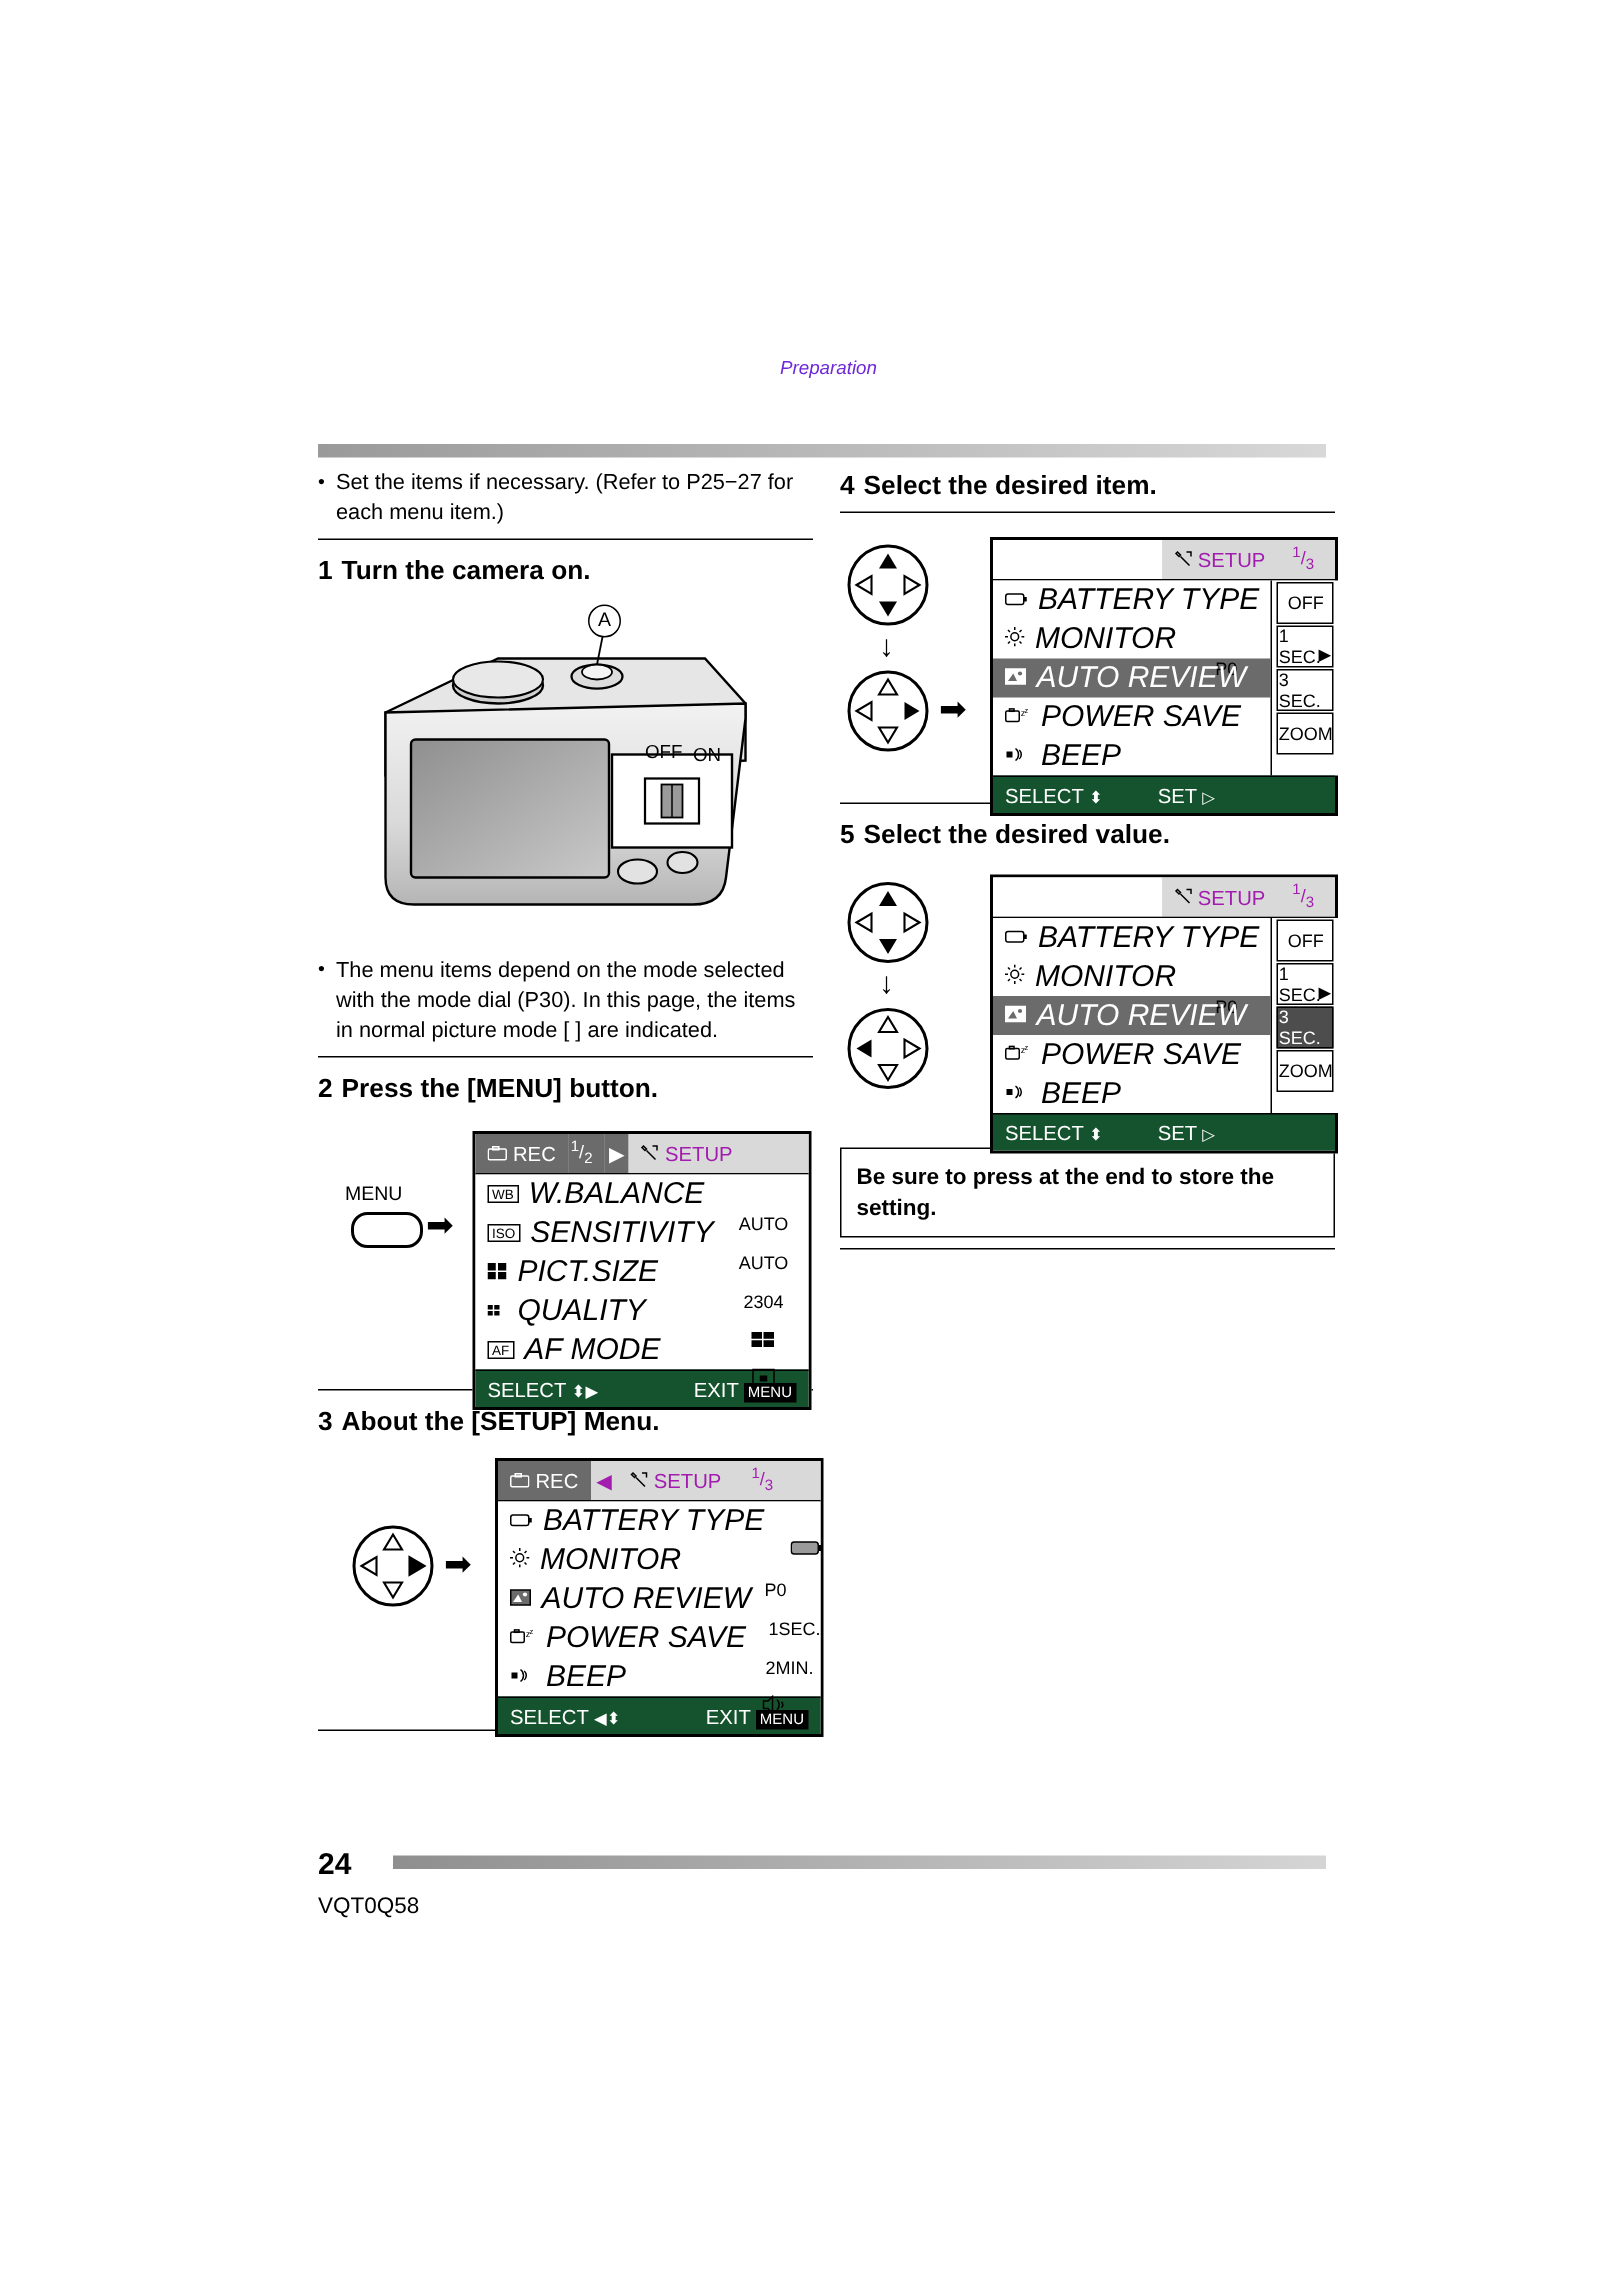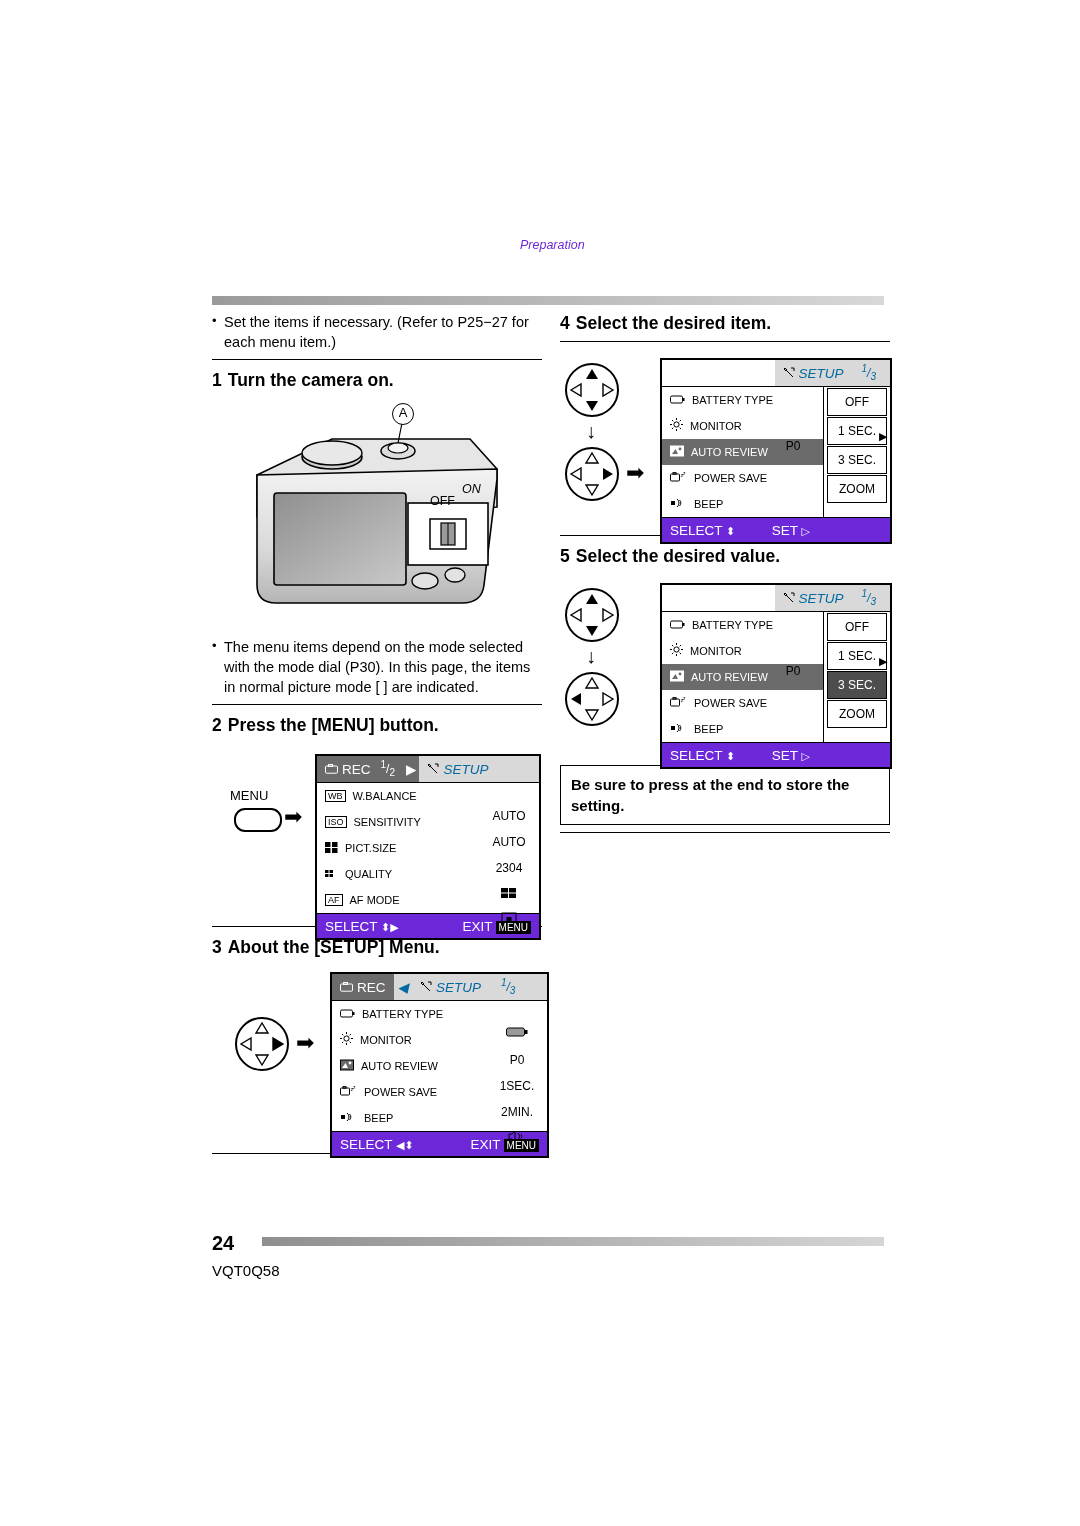--- a/index.html
+++ b/index.html
@@ -53,33 +53,33 @@
     border:2px solid #000;background:#fff;font-size:13.5px;
     position:relative;
   }
   .lcd .tabrow{
     display:flex;align-items:stretch;height:26px;background:#bdbdbd;border-bottom:1px solid #000;
   }
   .lcd .tab{
     display:flex;align-items:center;gap:4px;padding:0 8px;font-size:13.5px;
   }
   .lcd .tab.dark{background:#6b6b6b;color:#fff;}
-  .lcd .tab.light{background:#d9d9d9;color:#0369a1;font-style:italic;}
+  .lcd .tab.light{background:#d9d9d9;color:#a21caf;}
   .lcd .tab.white{background:#fff;color:#000;}
   .lcd .rows{background:#fff;}
   .lcd .row{
     display:flex;align-items:center;height:26px;padding:0 8px;gap:7px;
     border-bottom:0px solid transparent;
   }
-  .lcd .row .label{flex:1;white-space:nowrap;font-size:11px;}
+  .lcd .row .label{flex:1;white-space:nowrap;font-size:20px;font-style:italic;}
   .lcd .row .val{font-size:12px;min-width:44px;text-align:center;margin-top:40px;}
   .lcd .row.sel{background:#6b6b6b;color:#fff;}
   .lcd .row.sel .label{color:#fff;}
   .lcd .footer{
-    display:flex;align-items:center;height:24px;background:#6d28d9;color:#fff;
+    display:flex;align-items:center;height:24px;background:#14532d;color:#fff;
     font-size:13.5px;padding:0 8px;justify-content:space-between;border-top:1px solid #000;
   }
   .lcd .footer .menutag{background:#000;color:#fff;font-size:10px;padding:1px 3px;margin-left:3px;}
   .frac{font-size:12px;}
   .frac sup{font-size:10px;}
   .frac sub{font-size:10px;}
   .valcol{
     width:66px;border-left:1px solid #000;background:#fff;
   }
   .valcol .v{
@@ -147,21 +147,21 @@
         <rect x="229" y="126" width="14" height="22" fill="#9a9a9a" stroke="#000" stroke-width="1.2"></rect>
         <line x1="236" y1="126" x2="236" y2="148" stroke="#000" stroke-width="1"></line>
 
         <ellipse cx="213" cy="184" rx="13" ry="8" fill="#e2e2e2" stroke="#000" stroke-width="1.4"></ellipse>
         <ellipse cx="243" cy="178" rx="10" ry="7" fill="#e2e2e2" stroke="#000" stroke-width="1.4"></ellipse>
 
         <line x1="190" y1="26" x2="186" y2="46" stroke="#000" stroke-width="1.2"></line>
       </svg>
       <div class="cam-a">A</div>
       <div style="position:absolute;left:218px;top:97px;font-size:12.5px;">OFF</div>
-      <div style="position:absolute;left:250px;top:85px;font-size:12.5px;font-style:italic;">ON</div>
+      <div style="position:absolute;left:250px;top:99px;font-size:12.5px;">ON</div>
     </div>
 
     <div class="bullet">
       <span>The menu items depend on the mode selected with the mode dial (P30). In this page, the items in normal picture mode [      ] are indicated.</span>
     </div>
     <div class="hr"></div>
 
     <div class="step">
       <span class="num">2</span><span>Press the [MENU] button.</span>
     </div>

